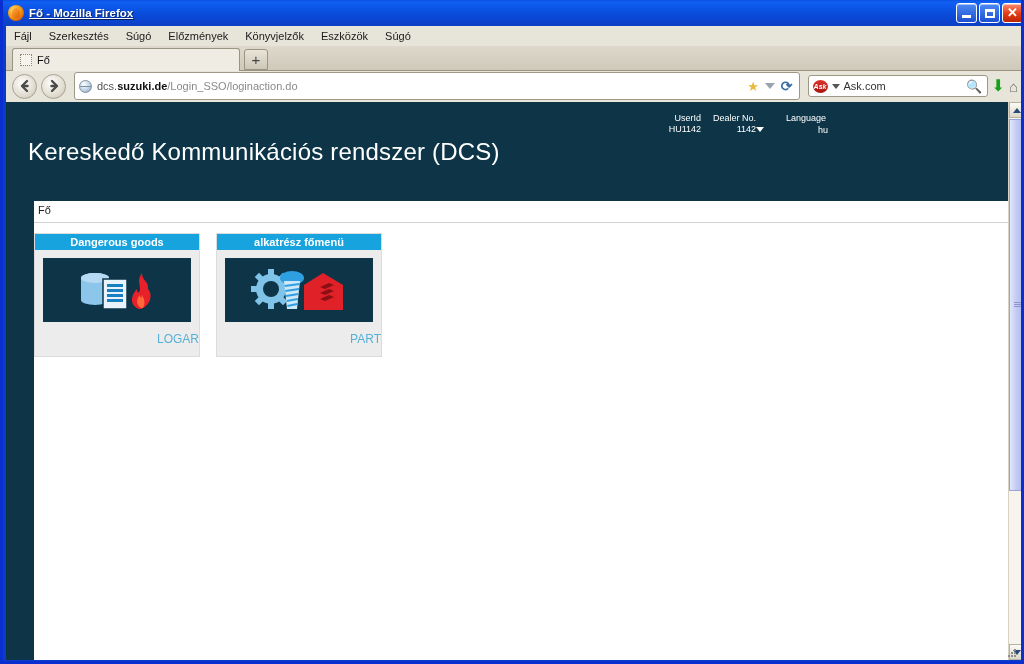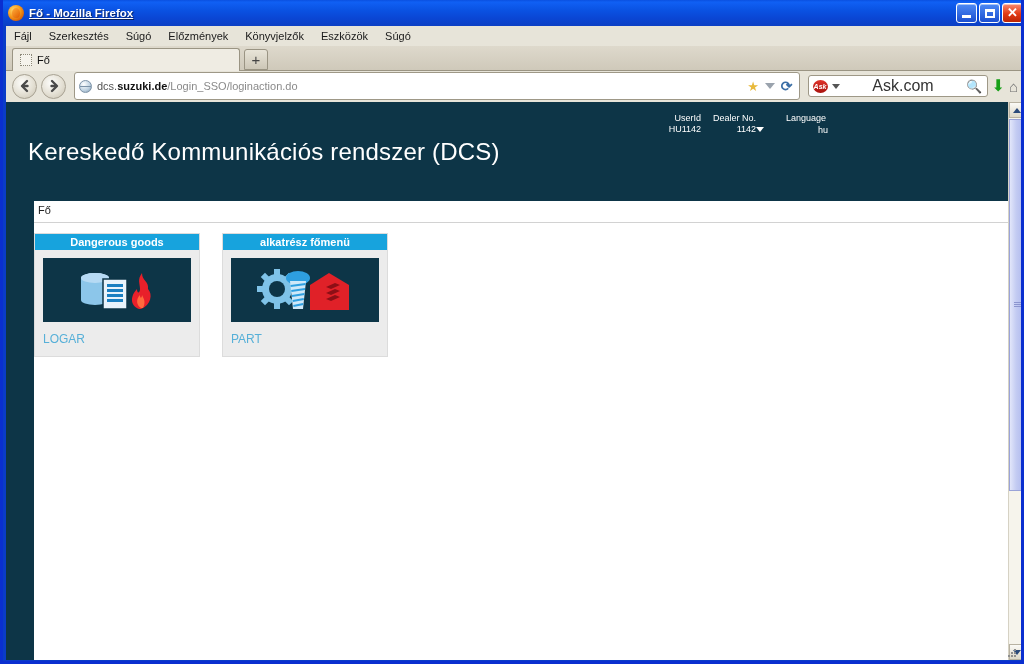--- a/index.html
+++ b/index.html
@@ -153,21 +153,21 @@
     display: flex; align-items: center; padding: 0 4px; gap: 4px;
   }
   .ask-logo {
     width: 15px; height: 13px; border-radius: 50%;
     background: linear-gradient(to bottom,#e0342b,#a8120d);
     color:#fff; font-size: 7px; font-weight: bold;
     display:flex;align-items:center;justify-content:center;
     font-style: italic; flex:none;
   }
   .ask-caret { width:0;height:0;border-left:4px solid transparent;border-right:4px solid transparent;border-top:5px solid #555;}
-  .searchtext { font-size:16px; color:#333; flex:1 1 auto;text-align:center; }
+  .searchtext { font-size:11px; color:#333; flex:1 1 auto; }
   .magnifier { color:#6a86a8; font-size:13px; }
   .dl-arrow { color:#18a018; font-size:16px; line-height:1; flex:none; }
   .home-ico { color:#707070; font-size:15px; line-height:1; flex:none; }
 
   
   #viewport {
     position: absolute; left: 3px; top: 102px;
     width: 1018px; height: 558px;
     background: #ffffff;
     overflow: hidden;
@@ -269,21 +269,21 @@
     background: #ffffff;
     border-bottom: 1px solid #d2d2d2;
   }
   #crumb {
     position: absolute; left: 4px; top: 3px;
     font-size: 11px; color: #222222;
   }
   #cards {
     position: relative;
     padding: 10px 0 0 0;
-    display: flex; gap: 22px;
+    display: flex; gap: 16px; text-align: right;
   }
   .card {
     width: 166px;
     background: #ececec;
     border: 1px solid #dcdcdc;
     padding: 0;
   }
   .card-head {
     height: 16px;
     background: #17a3dd;

